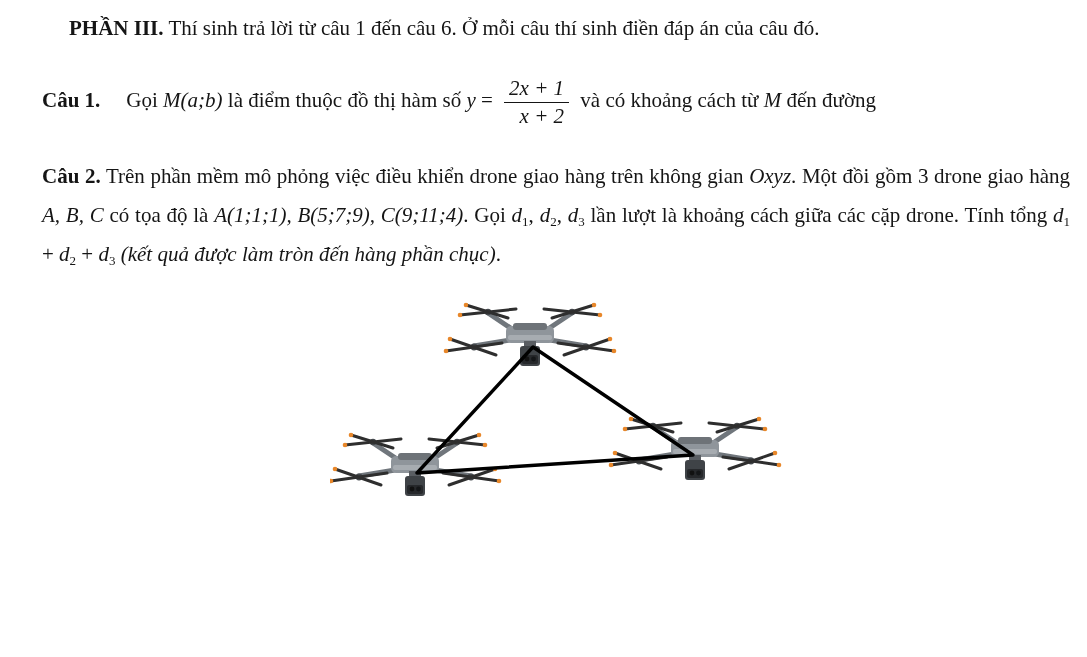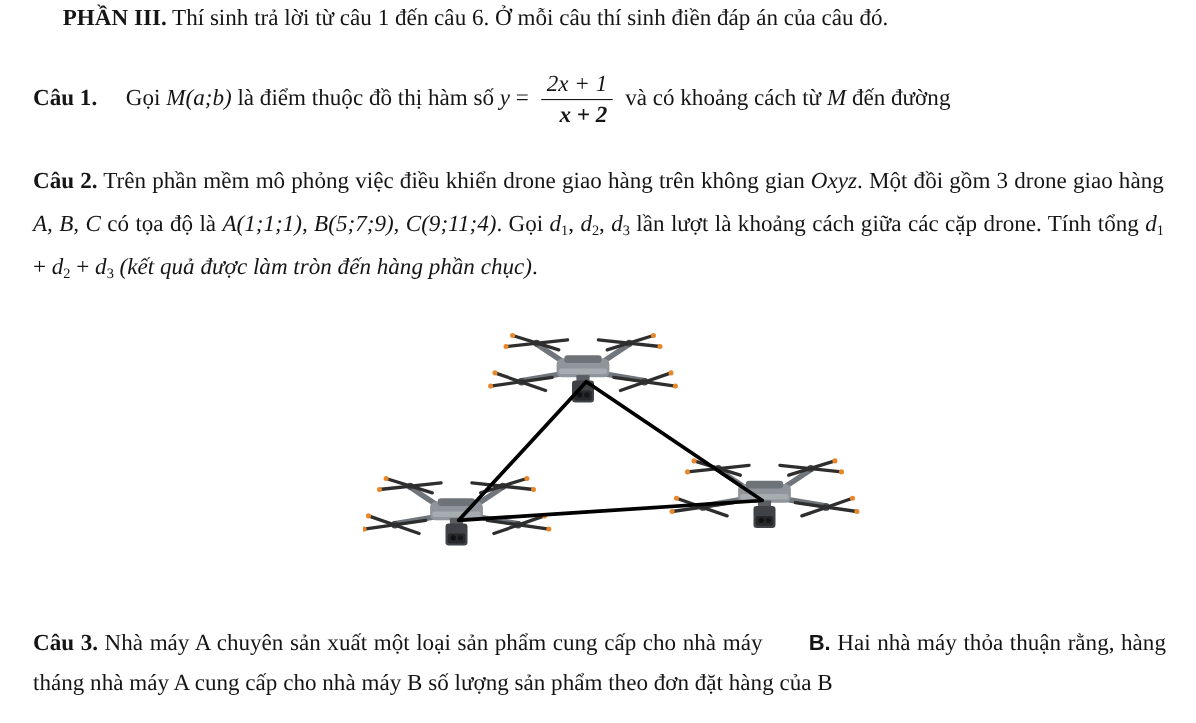--- a/index.html
+++ b/index.html
@@ -7,42 +7,42 @@
     position: relative;
     width: 1087px;
     height: 657px;
     background: #ffffff;
     overflow: hidden;
     font-family: "Liberation Serif", "DejaVu Serif", serif;
     font-size: 21px;
     color: #151515;
   }
   .abs { position: absolute; }
-  p { margin: 0; }
+  p { margin: 12px; }
   b.qlabel { font-weight: bold; }
   .mi { font-style: italic; }
   sub { font-size: 0.62em; vertical-align: -0.28em; line-height: 0; }
   sup { font-size: 0.62em; vertical-align: 0.58em; line-height: 0; }
   #heading { left: 57px; top: 4px; width: 1000px; }
   #cau1-line1 { left: 30px; top: 64px; width: 1030px; white-space: nowrap; }
   #cau1-line2 { left: 103px; top: 111px; width: 960px; white-space: nowrap; }
   #cau2 { left: 30px; top: 145px; width: 1028px; text-align: justify; line-height: 39px; }
   #cau3 { left: 30px; top: 567px; width: 1030px; text-align: justify; line-height: 35px; }
   #figure { left: 330px; top: 293px; width: 470px; height: 250px; }
   .label-gap { display: inline-block; width: 26px; }
   .col-gap { display: inline-block; width: 42px; }
   .frac {
     display: inline-block;
     vertical-align: middle;
     text-align: right;
     margin: 0 6px;
     line-height: 25px;
   }
   .frac .num { display: block; padding: 0 5px 1px; border-bottom: 1.7px solid #151515; }
-  .frac .den { display: block; padding: 1px 5px 0; font-weight: bold; }
+  .frac .den { display: block; padding: 1px 5px 0; }
   .sans-b {
     font-family: "Liberation Sans", "DejaVu Sans", sans-serif;
     font-weight: 700;
     font-size: 20px;
   }
   .arm { stroke: #70767c; stroke-width: 5; stroke-linecap: round; fill: none; }
   .prop { stroke: #2e2e2e; stroke-width: 3; stroke-linecap: round; fill: none; }
 </style>
 </head>
 <body>
@@ -91,15 +91,14 @@
             <circle cx="80" cy="1" r="2.3"></circle>
         </g>
       </g>
     </defs>
     <use href="#drone" transform="translate(200,45)"></use>
     <use href="#drone" transform="translate(85,175)"></use>
     <use href="#drone" transform="translate(365,159)"></use>
     <path d="M203 54 L87 180 L363 162 Z" fill="none" stroke="#000000" stroke-width="3.4" stroke-linejoin="round"></path>
   </svg>
 
-  <p class="abs" id="cau3"><b class="qlabel">Câu 3.</b><span> Nhà máy A chuyên sản xuất một loại sản phẩm cung cấp cho nhà máy</span><span class="col-gap"></span><span class="sans-b">B.</span><span> Hai nhà máy thỏa thuận rằng, hàng tháng nhà máy A cung cấp cho nhà máy B số lượng sản phẩm theo đơn đặt hàng của B</span></p>
 
 </div>
 
 </body></html>

